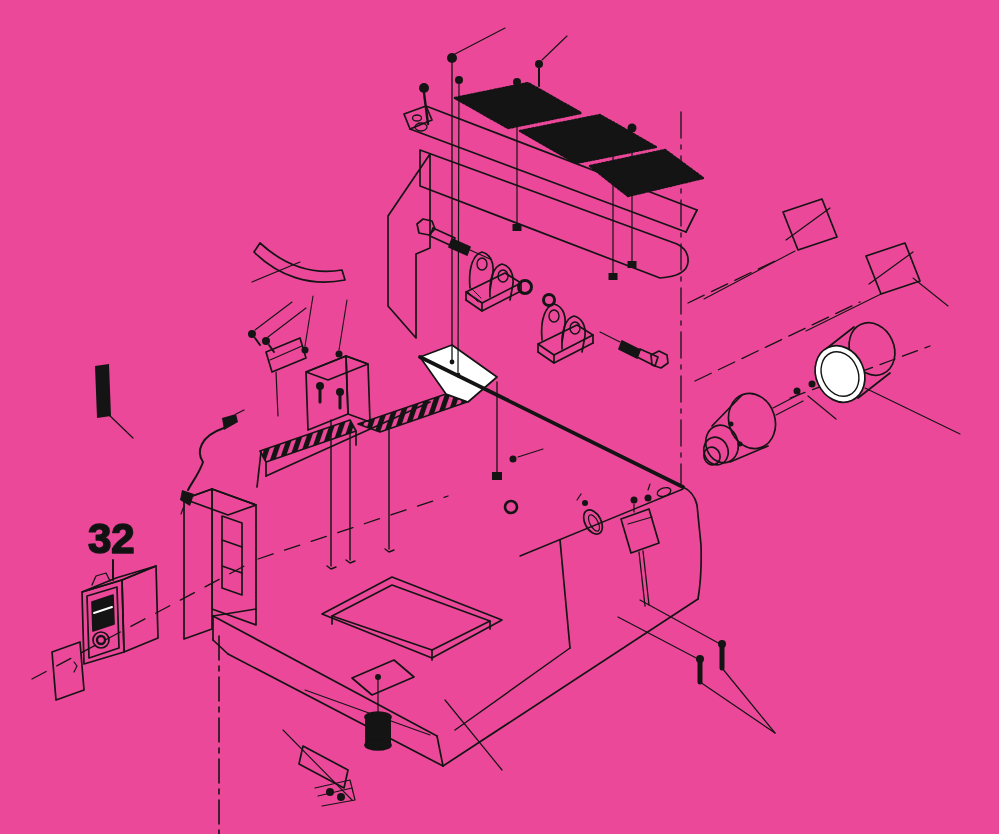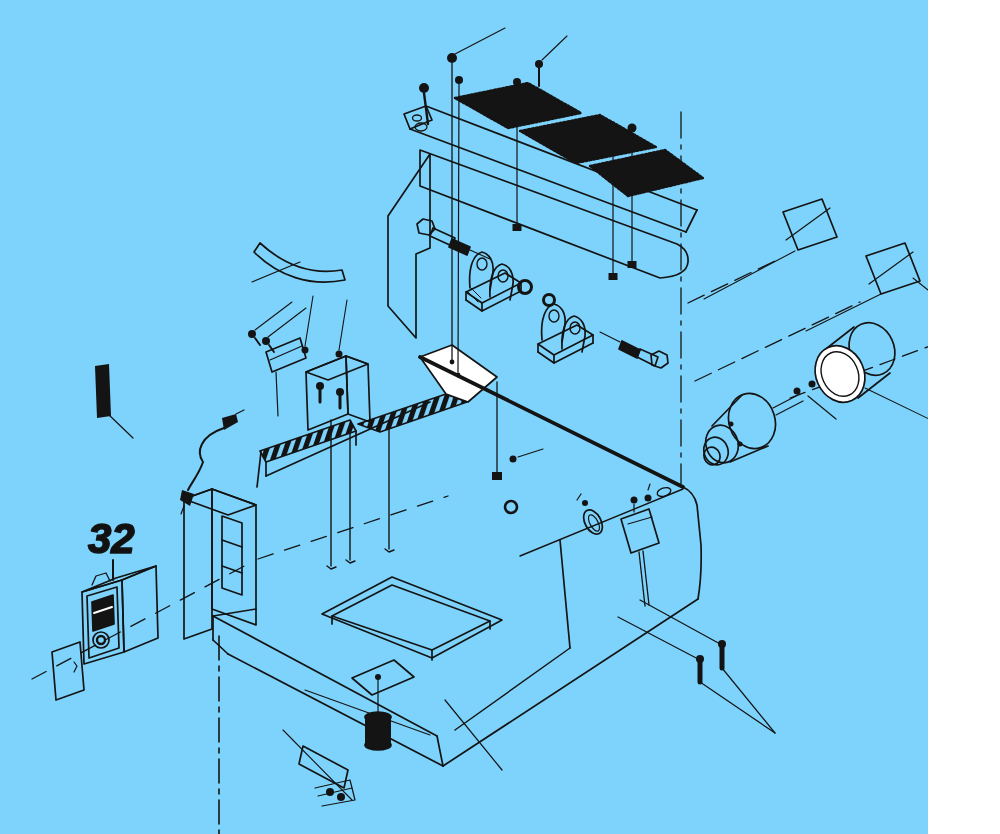--- a/index.html
+++ b/index.html
@@ -1,17 +1,17 @@
 <!DOCTYPE html>
 <html><head>
 <meta charset="utf-8">
 <style>
   html,body{margin:0;padding:0;background:#fff;}
-  .stage{width:928px;height:834px;position:relative;background:#7dd3fc;overflow:hidden;
-         font-family:"Liberation Sans", sans-serif;font-style:italic;}
+  .stage{width:999px;height:834px;position:relative;background:#ec4899;overflow:hidden;
+         font-family:"Liberation Sans", sans-serif;}
   svg{display:block;}
   text.callout{font-family:"Liberation Sans", sans-serif;font-weight:bold;font-size:42px;fill:#111;}
 </style>
 </head>
 <body>
 
 <div class="stage">
 <svg width="1000" height="834" viewBox="0 0 1000 834" xmlns="http://www.w3.org/2000/svg" stroke="#141414" fill="none" stroke-width="1.7" stroke-linecap="round" stroke-linejoin="round">
 
   <defs>

